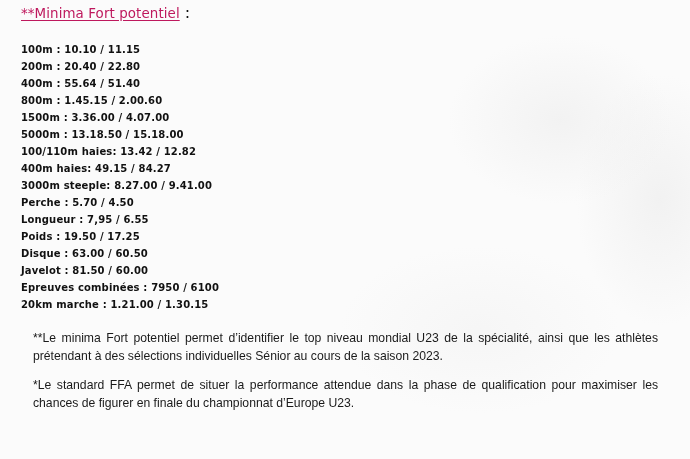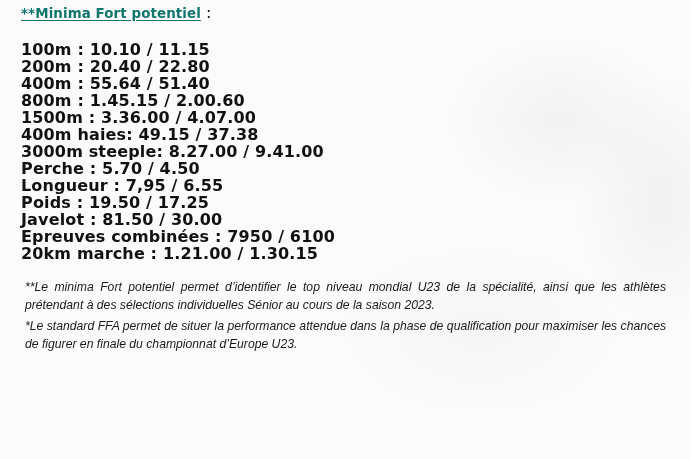--- a/index.html
+++ b/index.html
@@ -24,81 +24,83 @@
         radial-gradient(ellipse 200px 120px at 480px 330px, rgba(238,238,238,0.4), rgba(255,255,255,0) 70%);
       pointer-events: none;
     }
     .content {
       position: absolute;
       left: 21px;
       top: 3px;
       right: 20px;
     }
     .title {
-      color: #0f766e;
-      font-weight: bold;
+      color: #be185d;
+      font-weight: normal;
       font-size: 13.4px;
       line-height: 17px;
       text-decoration: underline;
       text-underline-offset: 2px;
       letter-spacing: 0.1px;
     }
     .title-colon {
       color: #111;
       font-weight: normal;
       text-decoration: none;
     }
     .minima-list {
       list-style: none;
       margin: 19px 0 0 0;
       padding: 0;
     }
     .minima-list li {
       font-weight: bold;
-      font-size: 16px;
+      font-size: 10px;
       line-height: 17px;
       height: 17px;
       white-space: nowrap;
       letter-spacing: 0.15px;
     }
     .notes {
       margin-top: 17px;
       font-family: "Liberation Sans", sans-serif;
       font-size: 12.2px;
       line-height: 17.6px;
       text-align: justify;
       color: #1a1a1a;
     }
     .notes p {
-      margin: 4px;
-      font-style: italic;
+      margin: 12px;
     }
   </style>
 </head>
 <body>
 
 <div class="watermark"></div>
 
 <div class="content">
   <div>
     <span class="title">**Minima Fort potentiel</span><span class="title-colon"> :</span>
   </div>
 
   <ul class="minima-list">
     <li><span>100m</span><span> : </span><span>10.10 / 11.15</span></li>
     <li><span>200m</span><span> : </span><span>20.40 / 22.80</span></li>
     <li><span>400m</span><span> : </span><span>55.64 / 51.40</span></li>
     <li><span>800m</span><span> : </span><span>1.45.15 / 2.00.60</span></li>
     <li><span>1500m</span><span> : </span><span>3.36.00 / 4.07.00</span></li>
-    <li><span>400m haies</span><span>: </span><span>49.15 / 37.38</span></li>
+    <li><span>5000m</span><span> : </span><span>13.18.50 / 15.18.00</span></li>
+    <li><span>100/110m haies</span><span>: </span><span>13.42 / 12.82</span></li>
+    <li><span>400m haies</span><span>: </span><span>49.15 / 84.27</span></li>
     <li><span>3000m steeple</span><span>: </span><span>8.27.00 / 9.41.00</span></li>
     <li><span>Perche</span><span> : </span><span>5.70 / 4.50</span></li>
     <li><span>Longueur</span><span> : </span><span>7,95 / 6.55</span></li>
     <li><span>Poids</span><span> : </span><span>19.50 / 17.25</span></li>
-    <li><span>Javelot</span><span> : </span><span>81.50 / 30.00</span></li>
+    <li><span>Disque</span><span> : </span><span>63.00 / 60.50</span></li>
+    <li><span>Javelot</span><span> : </span><span>81.50 / 60.00</span></li>
     <li><span>Epreuves combinées</span><span> : </span><span>7950 / 6100</span></li>
     <li><span>20km marche</span><span> : </span><span>1.21.00 / 1.30.15</span></li>
   </ul>
 
   <div class="notes">
     <p>**Le minima Fort potentiel permet d’identifier le top niveau mondial U23 de la spécialité, ainsi que les athlètes prétendant à des sélections individuelles Sénior au cours de la saison 2023.</p>
     <p>*Le standard FFA permet de situer la performance attendue dans la phase de qualification pour maximiser les chances de figurer en finale du championnat d’Europe U23.</p>
   </div>
 </div>
 

